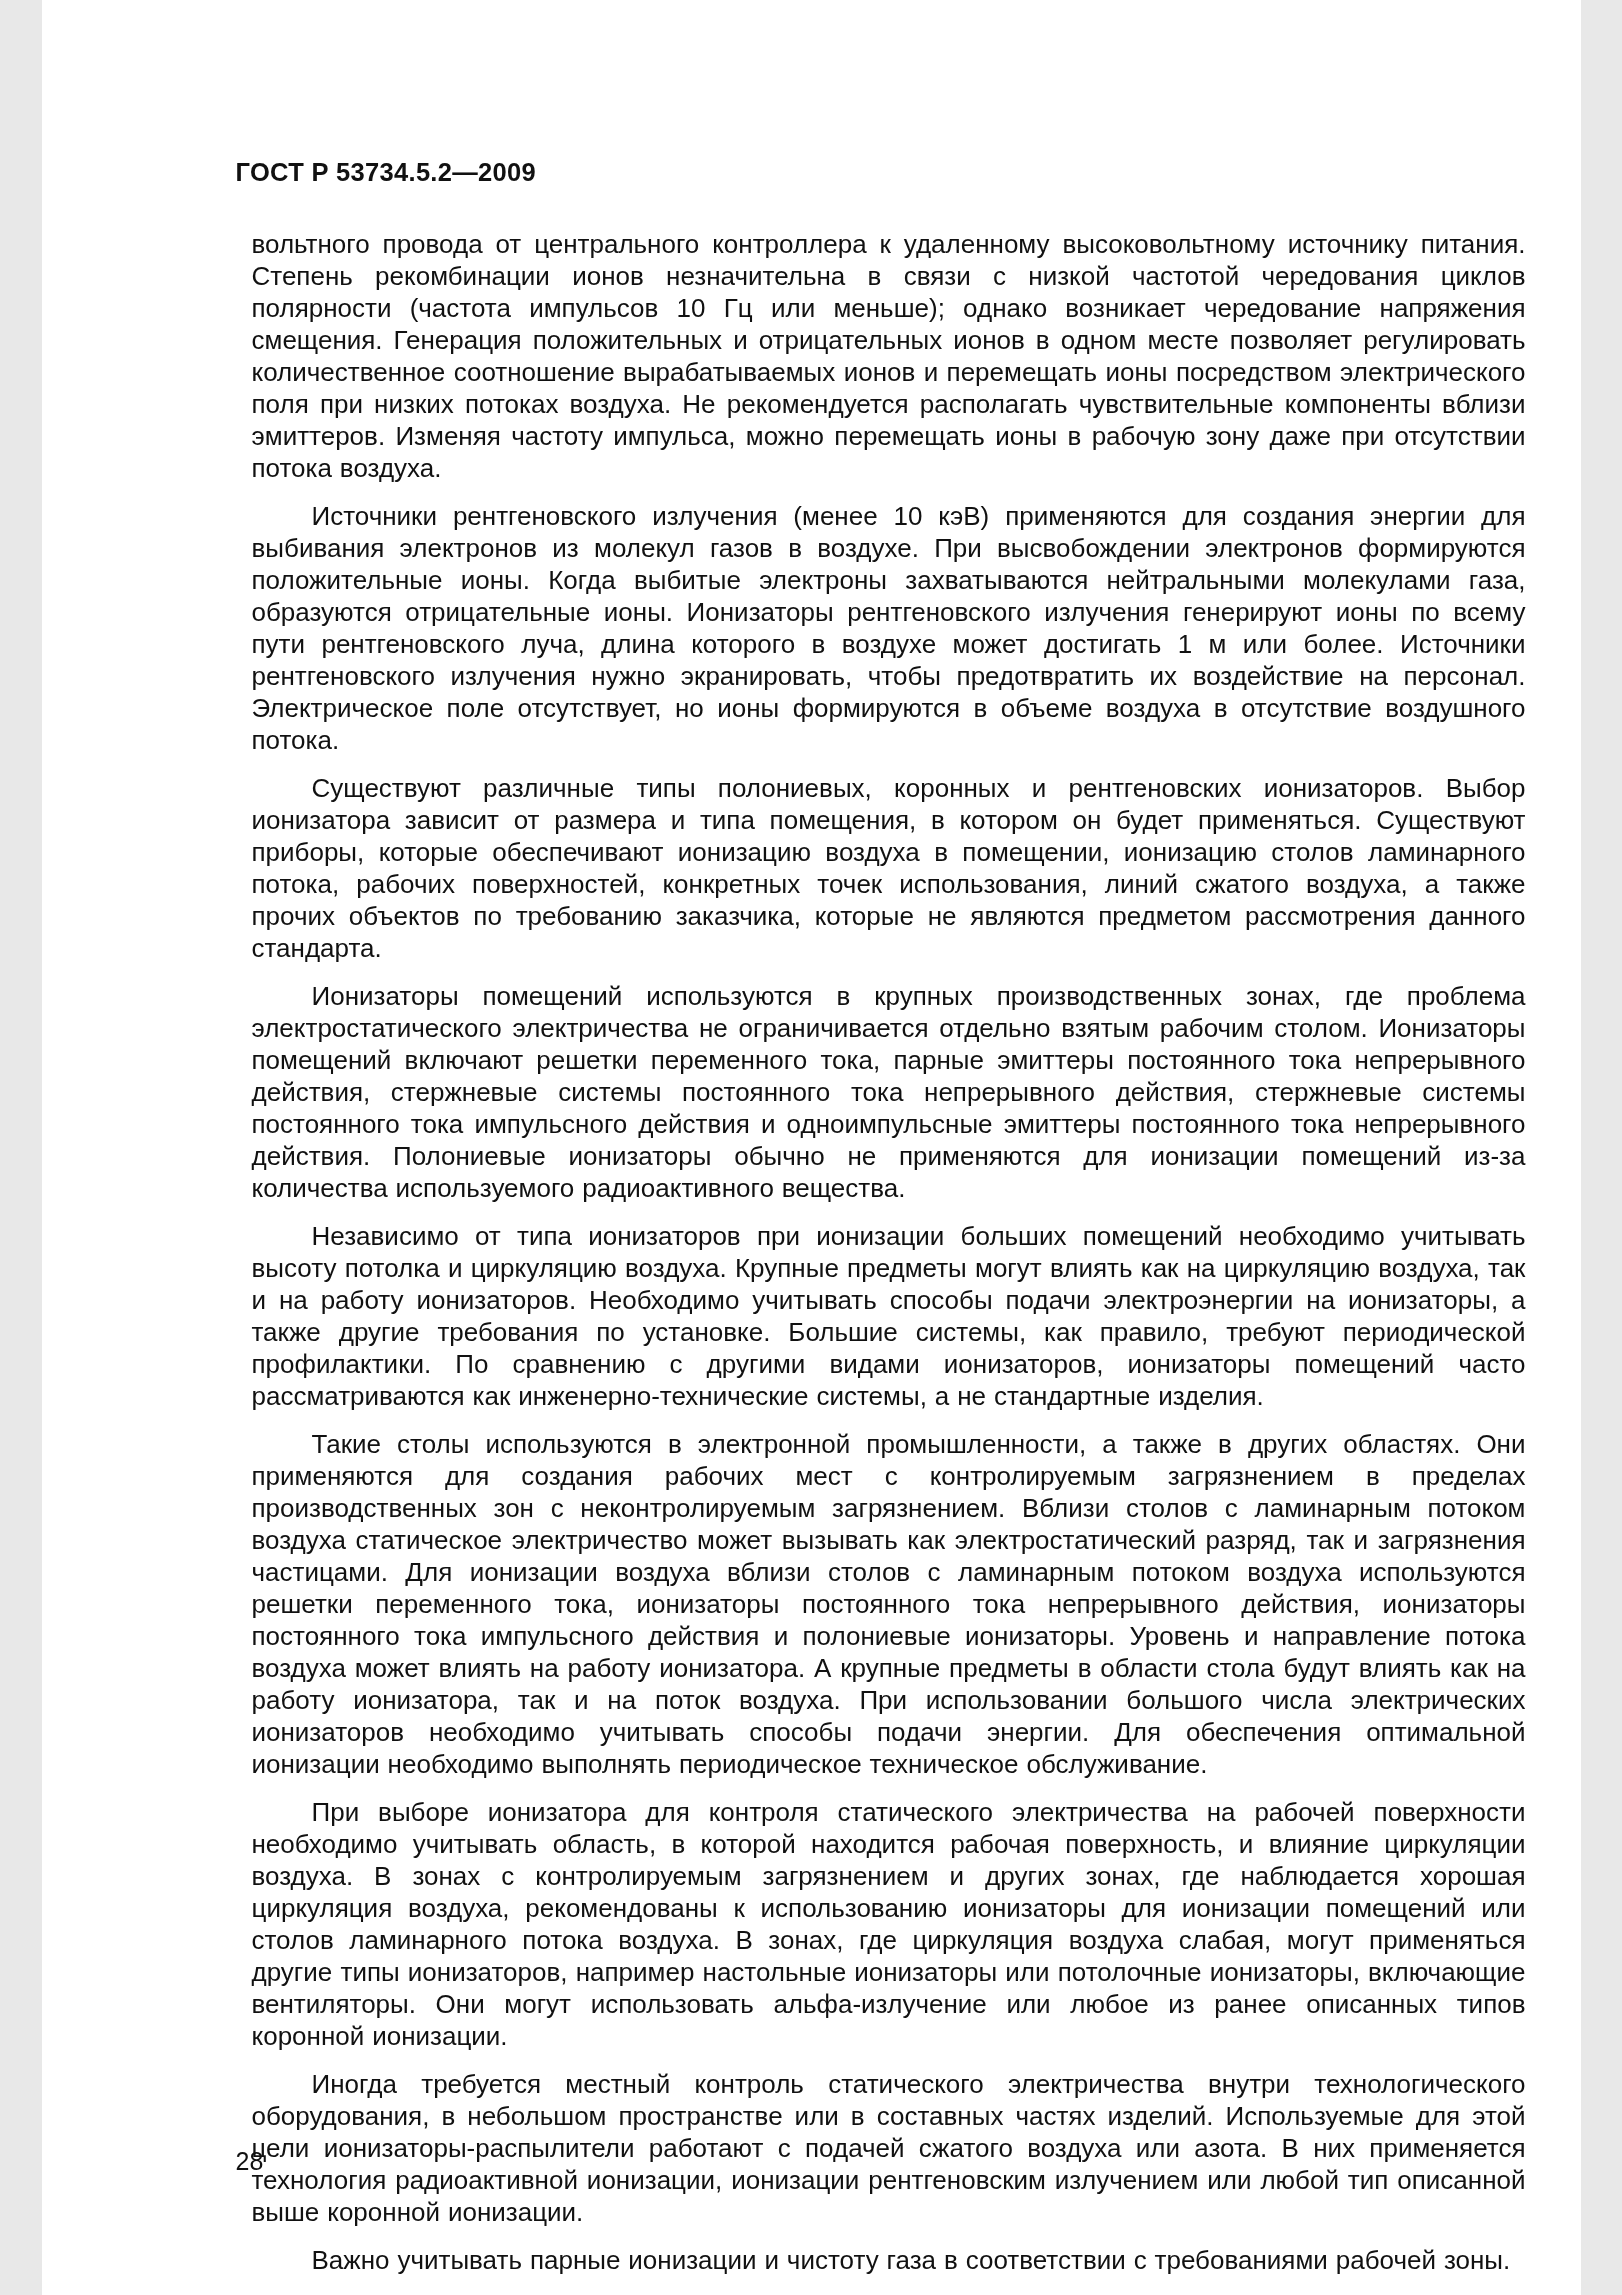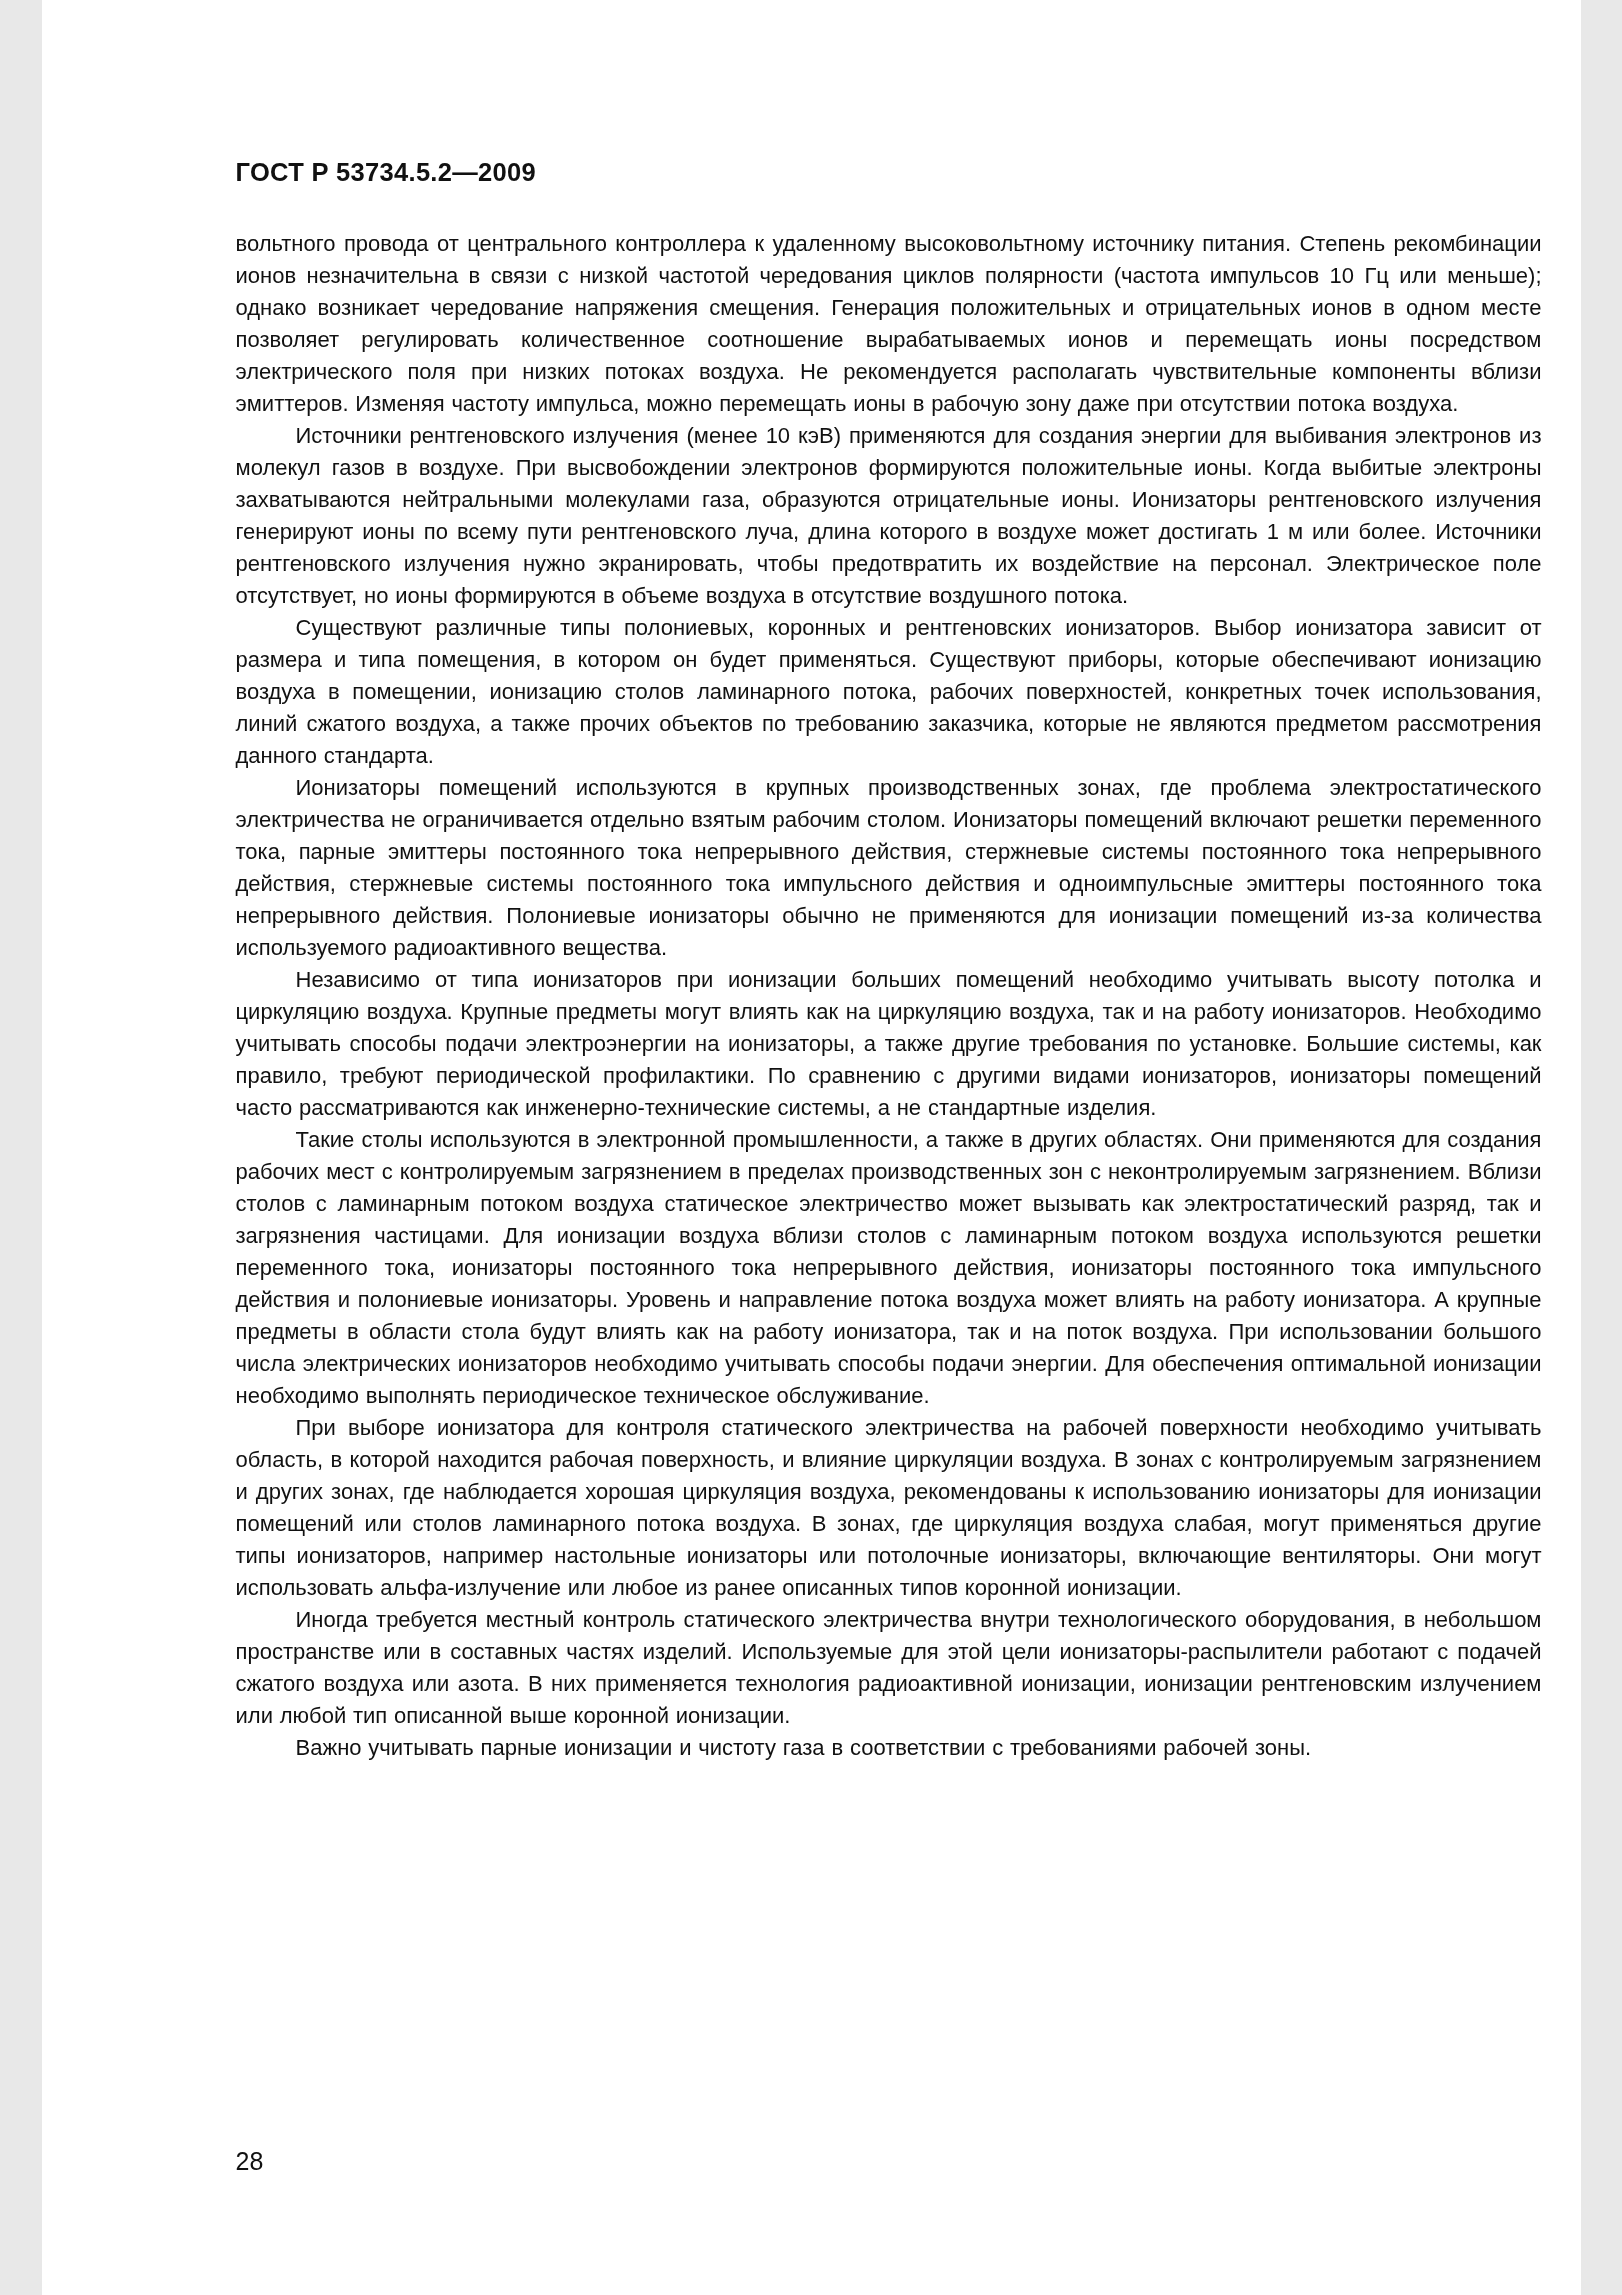--- a/index.html
+++ b/index.html
@@ -23,22 +23,22 @@
     top: 158px;
     width: 1306px;
   }
   .doc-number {
     font-size: 25.5px;
     font-weight: bold;
     letter-spacing: 0.3px;
     margin: 0 0 41px 0;
   }
   .body-text p {
-    margin: 0;
-    font-size: 22px;
+    margin: 16px;
+    font-size: 26px;
     line-height: 32px;
     text-align: justify;
     text-indent: 60px;
     word-spacing: 0.7px;
   }
   .body-text p.no-indent {
     text-indent: 0;
   }
   .page-number {
     position: absolute;

